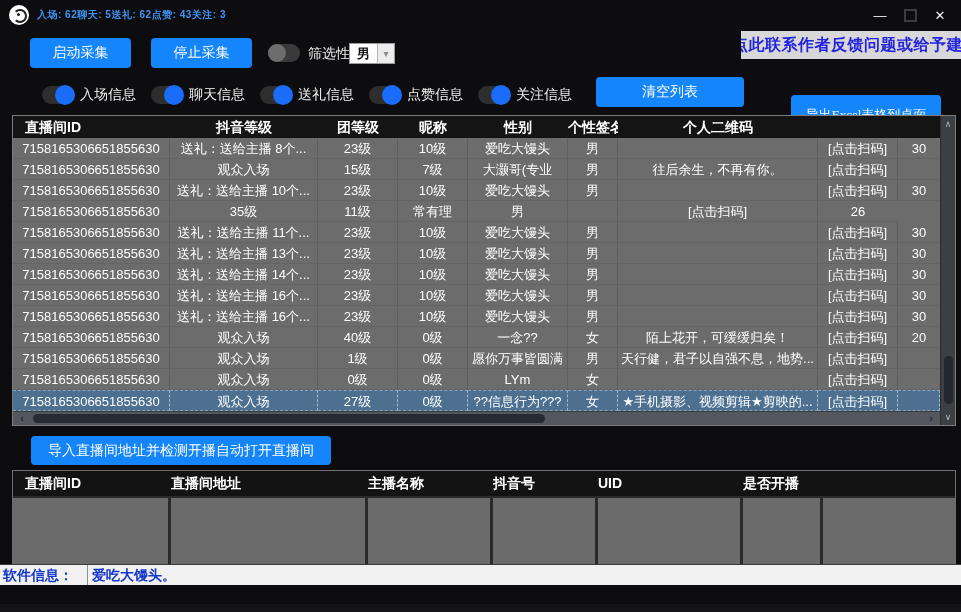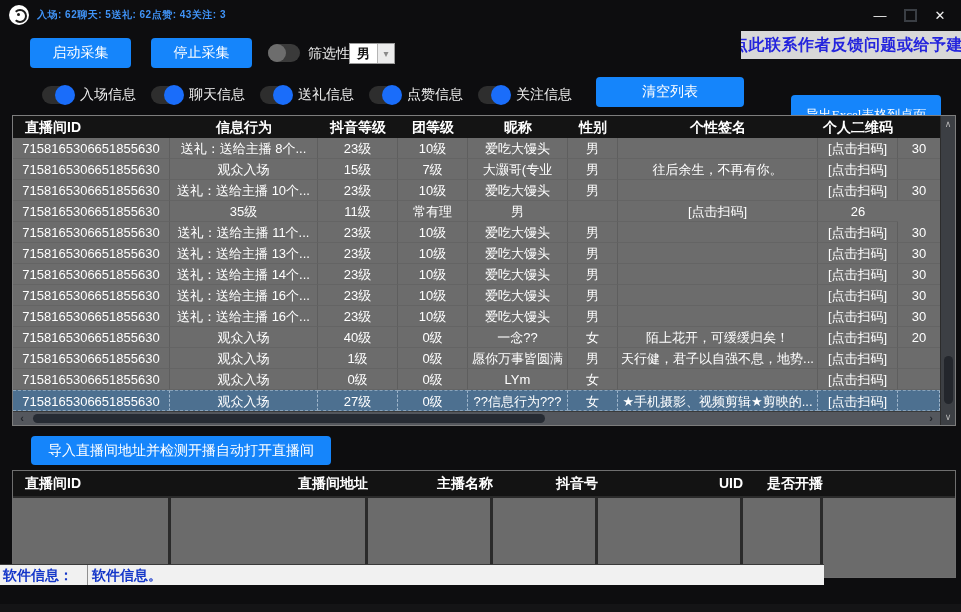--- a/index.html
+++ b/index.html
@@ -62,27 +62,27 @@
   .vs-arrow{position:absolute;left:0;width:14px;height:14px;color:#b8b8b8;font-size:9px;line-height:14px;text-align:center;cursor:pointer;}
   .vs-arrow.up{top:1px;}
   .vs-arrow.down{bottom:1px;}
   .vs-thumb{position:absolute;left:3px;top:240px;width:9px;height:48px;border-radius:5px;background:#23262c;cursor:grab;}
   
   #btn-import{left:31px;top:436px;width:300px;height:29px;}
   
   .rooms-table{position:absolute;left:12px;top:470px;width:944px;height:108px;border:1px solid #6f6f6f;box-sizing:border-box;background:#131313;}
   .rgrid{display:grid;grid-template-columns:158px 197px 125px 105px 145px 80px 132px;}
   .rhead{height:25px;}
-  .rhead .hcell{color:#fff;font-size:14px;font-weight:bold;line-height:25px;text-align:right;white-space:nowrap;overflow:hidden;}
+  .rhead .hcell{color:#fff;font-size:14px;font-weight:bold;line-height:25px;text-align:left;white-space:nowrap;overflow:hidden;}
   .rhead .hcell.hleft{text-align:left;padding-left:12px;}
   .rbody{height:81px;border-top:2px solid #2a2a2a;box-sizing:border-box;}
   .rcell{background:#6b6b6b;border-right:3px solid #2a2a2a;box-sizing:border-box;height:79px;}
   .rcell:last-child{border-right:none;}
   
-  .statusbar{position:absolute;left:0;top:564px;width:824px;height:21px;background:#f1f1f1;border-top:1px solid #3a3a3a;display:flex;box-sizing:border-box;}
+  .statusbar{position:absolute;left:0;top:564px;width:961px;height:21px;background:#f1f1f1;border-top:1px solid #3a3a3a;display:flex;box-sizing:border-box;}
   .status-label{width:88px;border-right:1px solid #8f8f8f;color:var(--status-blue,#1537c9);font-weight:bold;font-size:14px;line-height:20px;padding-left:3px;box-sizing:border-box;}
   .status-msg{color:var(--status-blue,#1537c9);font-weight:bold;font-size:14px;line-height:20px;padding-left:4px;}
   .footer-strip{position:absolute;left:0;top:604px;width:961px;height:8px;background:#141416;}
 </style>
 </head>
 <body>
 
 <div class="titlebar">
   <div class="app-logo"></div>
   <div class="title-stats">入场: 62聊天: 5送礼: 62点赞: 43关注: 3</div>
@@ -145,21 +145,20 @@
       <span class="flabel">关注信息</span>
     </div>
   </div>
 <button class="btn" id="btn-clear">清空列表</button>
 <button class="btn" id="btn-export">导出Excel表格到桌面</button>
 
 <div class="main-table">
   <div class="mt-left">
     <div class="mgrid mhead">
       <div class="hcell hleft">直播间ID</div>
-      <div class="hcell">信息行为</div>
       <div class="hcell">抖音等级</div>
       <div class="hcell">团等级</div>
       <div class="hcell">昵称</div>
       <div class="hcell">性别</div>
       <div class="hcell">个性签名</div>
       <div class="hcell">个人二维码</div>
       <div class="hcell"></div>
     </div>
     <div id="main-rows">
         <div class="mgrid mrow">
@@ -336,15 +335,15 @@
     <div class="rcell"></div>
     <div class="rcell"></div>
     <div class="rcell"></div>
     <div class="rcell"></div>
     <div class="rcell"></div>
   </div>
 </div>
 
 <div class="statusbar">
   <div class="status-label">软件信息：</div>
-  <div class="status-msg">软件信息。</div>
+  <div class="status-msg">爱吃大馒头。</div>
 </div>
 <div class="footer-strip"></div>
 
 </body></html>

